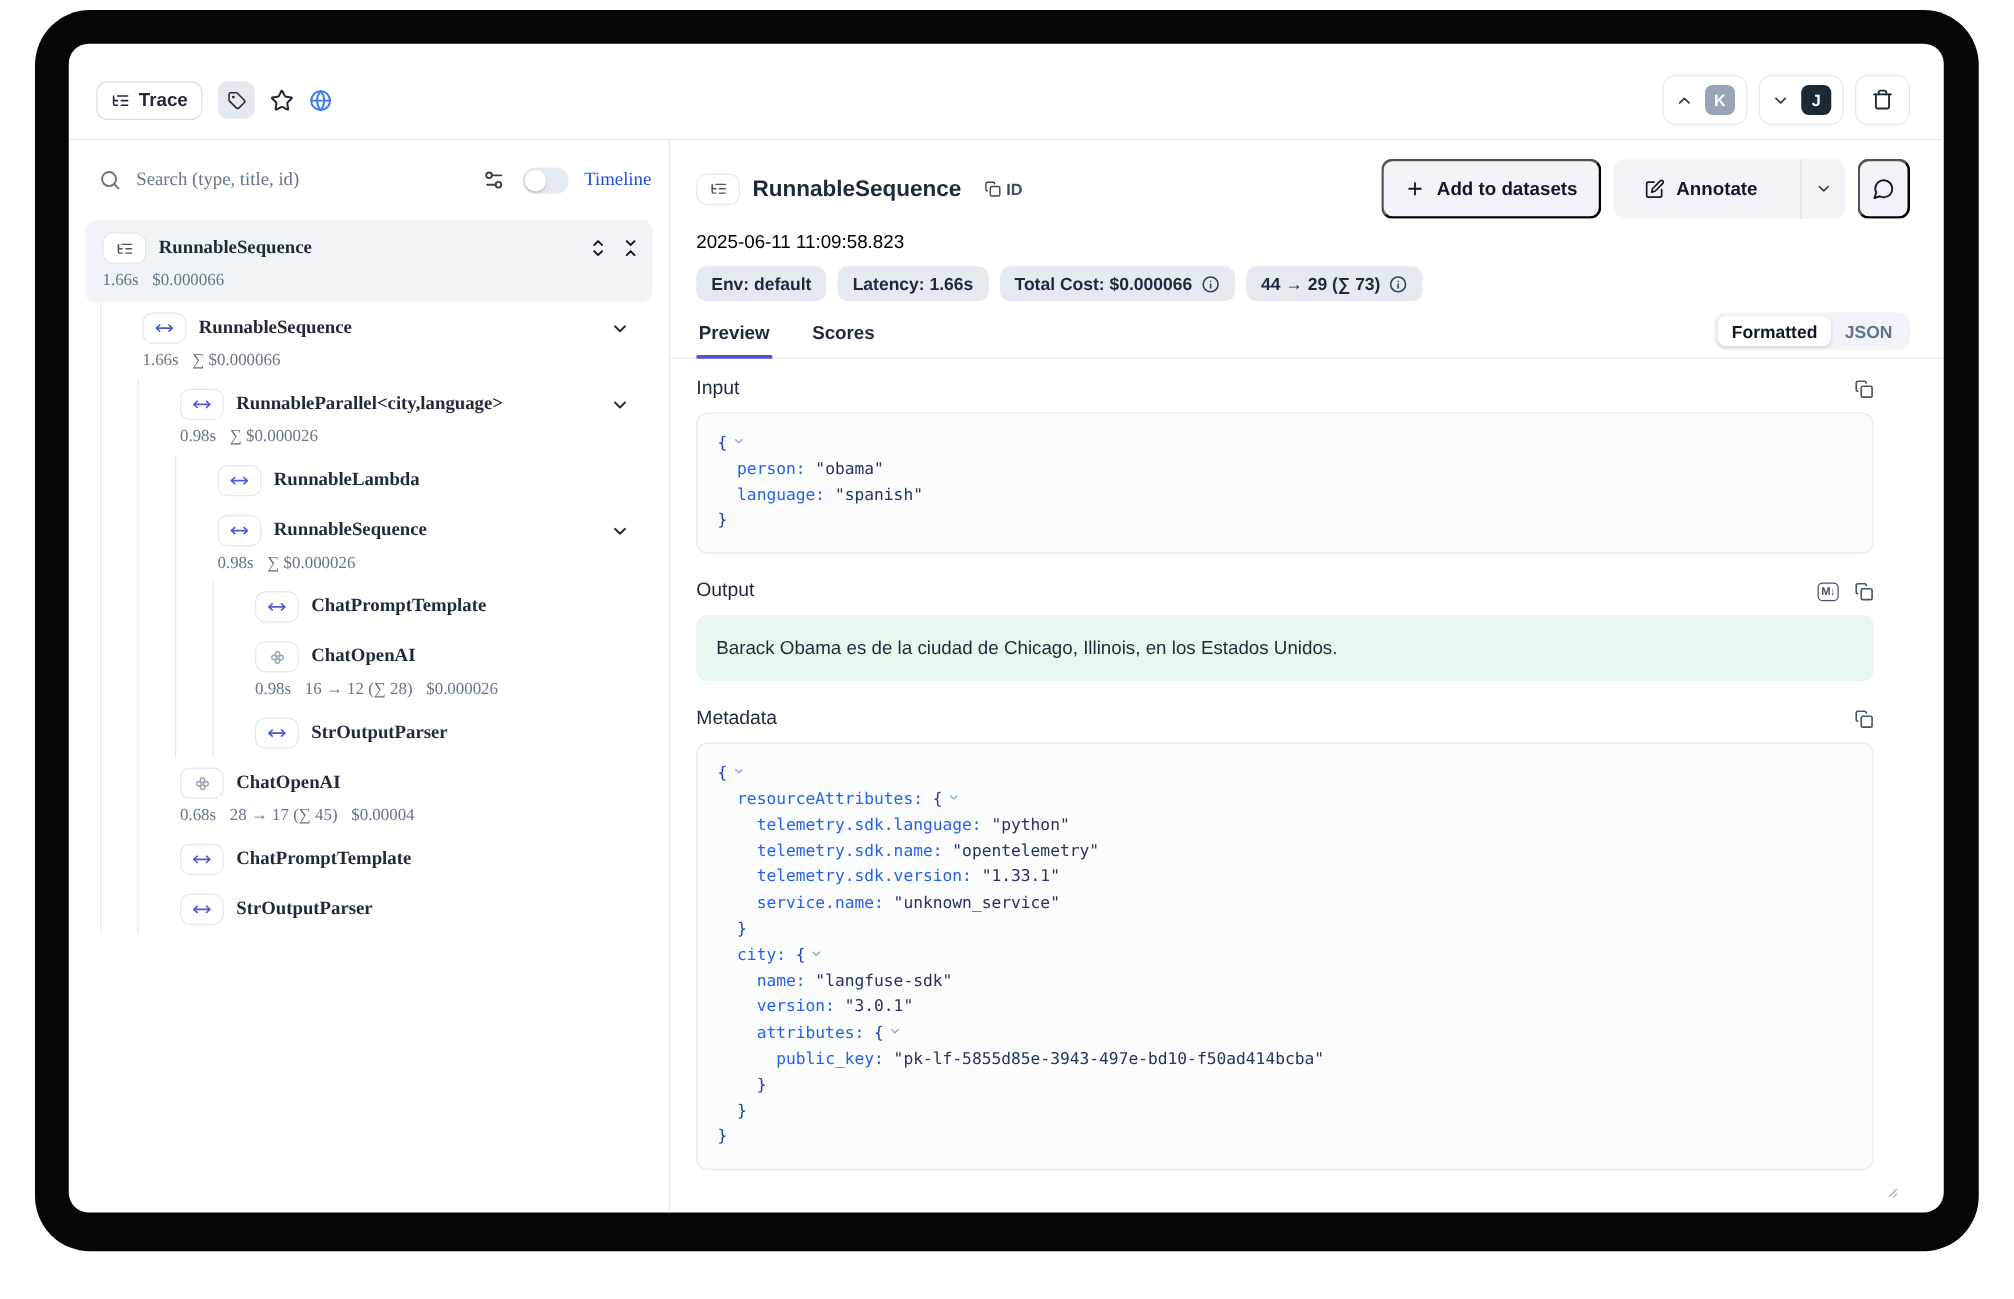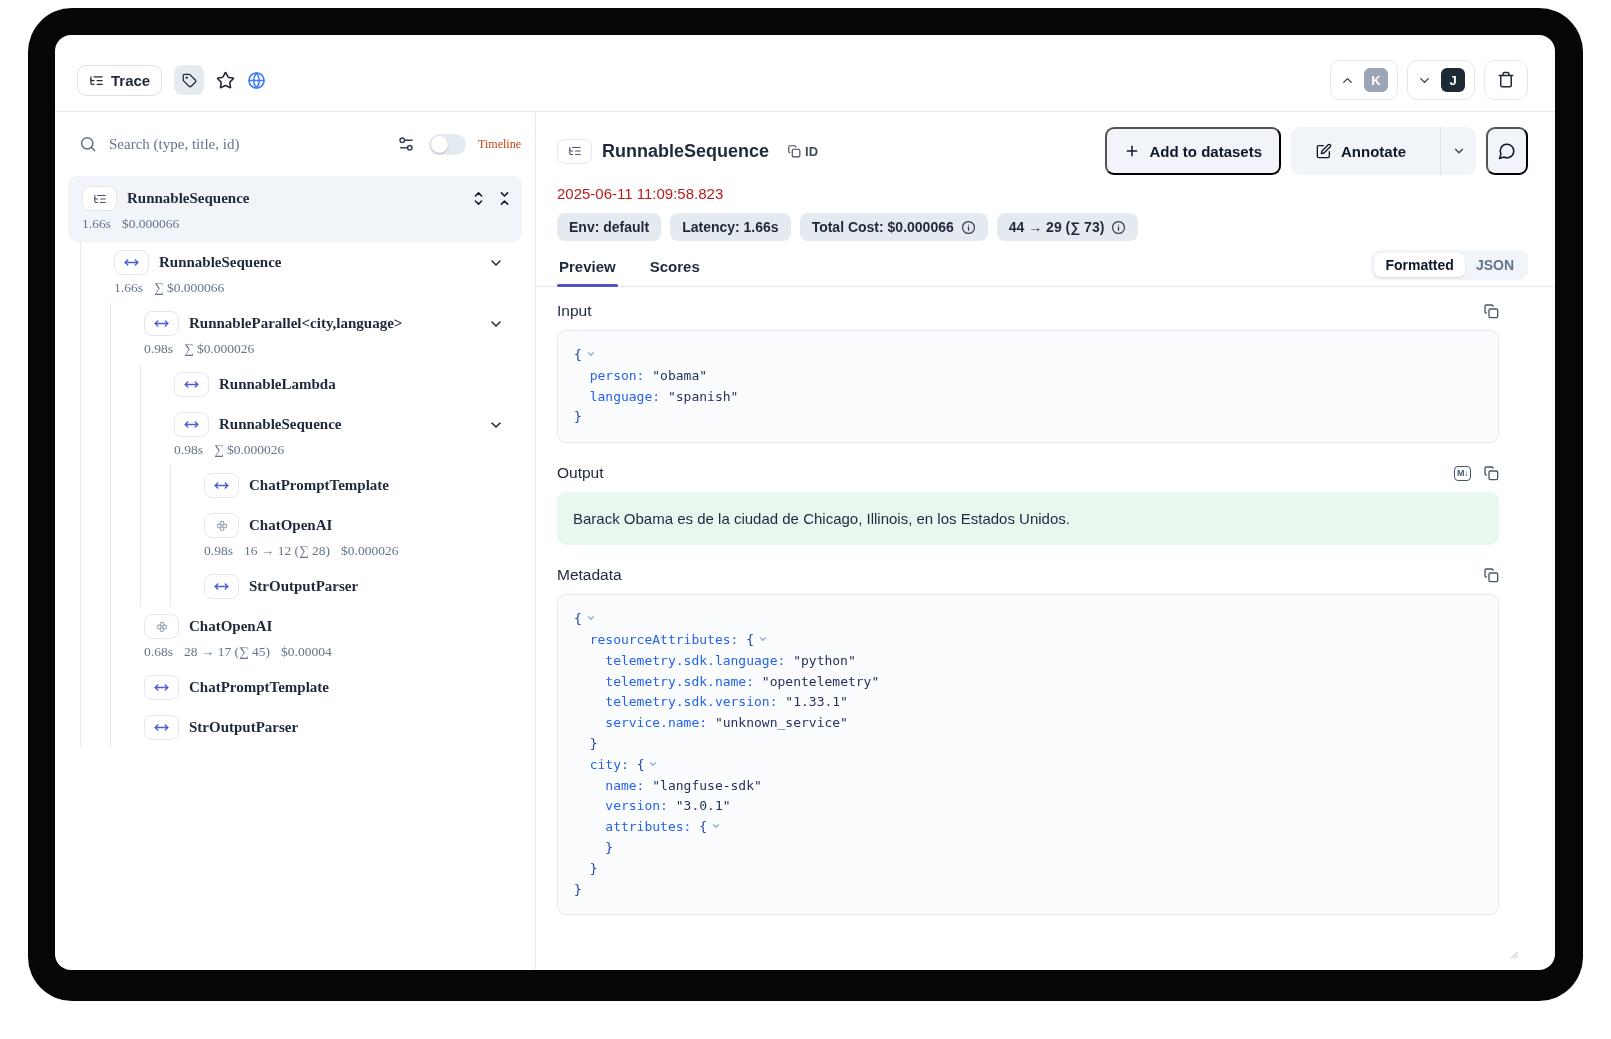--- a/index.html
+++ b/index.html
@@ -27,21 +27,21 @@
 
   
   .left-panel { width:481px; border-right:1px solid #e5e9f0; display:flex; flex-direction:column;font-family:Liberation Serif, serif; }
   .search-row { height:64px; display:flex; align-items:center; padding:0 14px 0 24px; gap:12px; }
   .search-icon { color:#64748b; display:flex; }
   .search-input { flex:1; border:none; outline:none; font-size:15px; color:#1e293b; background:transparent; font-family:inherit; }
   .search-input::placeholder { color:#64748b; }
   .sliders-icon { color:#334155; display:flex; margin-right:2px; }
   .toggle { width:37px; height:21px; border-radius:11px; background:#e6ebf1; position:relative; flex:none; }
   .toggle-knob { position:absolute; left:2px; top:2px; width:17px; height:17px; border-radius:50%; background:#fff; box-shadow:0 1px 2px rgba(15,23,42,.25); }
-  .timeline-label { font-size:12px; color:#c2410c; white-space:nowrap; }
+  .timeline-label { font-size:15px; color:#1d4ed8; white-space:nowrap; }
 
   .tree { padding:0 13px; overflow:hidden; }
   .node-root { background:#f1f5f9; border-radius:9px; padding:9px 10px 9px 14px; }
   .root-line1 { display:flex; align-items:center; gap:10px; height:27px; }
   .root-actions { margin-left:auto; display:flex; align-items:center; gap:11px; color:#0f172a; }
   .icon-badge { width:35px; height:25px; border:1px solid #e2e8f0; border-radius:8px; background:#fff; display:flex; align-items:center; justify-content:center; flex:none; }
   .icon-badge.tree-ic { color:#475569; }
   .icon-badge.span-ic { color:#4a5cd8; }
   .icon-badge.gen-ic { color:#9aa7ba; }
   .node-name { font-size:15px; font-weight:700; color:#1e293b; white-space:nowrap; }
@@ -58,21 +58,21 @@
   .detail-title-grp { display:flex; align-items:center; gap:10px; }
   .detail-title { font-size:18px; font-weight:700; color:#1e293b; }
   .copy-id { display:flex; align-items:center; gap:4px; color:#3f4a5a; font-size:13px; font-weight:600; margin-left:8px; }
   .detail-actions { margin-left:auto; display:flex; align-items:center; gap:10px; }
   .btn-light { background:#f1f4f8; border-radius:9px; height:48px; display:flex; align-items:center; gap:9px; padding:0 17px; font-size:15px; font-weight:700; color:#0f172a; }
   .btn-split { padding:0; }
   .split-main { display:flex; align-items:center; gap:9px; padding:0 25px; height:100%; }
   .split-chev { width:36px; height:100%; border-left:1px solid #dde3ea; display:flex; align-items:center; justify-content:center; color:#334155; }
   .btn-square { width:42px; padding:0; justify-content:center; color:#0f172a; }
 
-  .timestamp { padding:10px 0 0 21px; font-size:15px; color:#b91c1c; }
+  .timestamp { padding:10px 0 0 21px; font-size:15px; color:#000000; }
   .badge-row { display:flex; gap:9px; padding:11px 0 0 21px; }
   .pill { background:#e5eaf1; border-radius:8px; padding:6px 12px; font-size:14px; font-weight:600; color:#1e293b; display:flex; align-items:center; gap:7px; white-space:nowrap; }
   .pill .info-ic { color:#334155; display:flex; }
 
   .tabs-row { display:flex; align-items:flex-end; border-bottom:1px solid #e5e9f0; margin-top:9px; padding:0 27px 0 21px; }
   .tab { font-size:15px; font-weight:600; color:#1e293b; padding:6px 2px 11px; margin-right:30px; position:relative; }
   .tab.active::after { content:""; position:absolute; left:0; right:0; bottom:-1px; height:3px; background:#5352ce; border-radius:2px; }
   .seg-ctl { margin-left:auto; margin-bottom:6px; background:#f1f4f8; border-radius:9px; padding:3px; display:flex; }
   .seg-opt { font-size:14px; font-weight:600; padding:4px 11px; border-radius:7px; color:#64748b; }
   .seg-opt.active { background:#fff; color:#0f172a; box-shadow:0 1px 2px rgba(15,23,42,.12); }
@@ -579,20 +579,21 @@
             <div class="code-line"><span>    </span><span class="seg-key">service.name:</span><span> </span><span class="seg-str">"unknown_service"</span></div>
             <div class="code-line"><span class="seg-brace">  }</span></div>
             <div class="code-line"><span>  </span><span class="seg-key">city:</span><span> </span><span class="seg-brace">{</span><span class="seg-chev"><svg width="10" height="10" viewBox="0 0 24 24" fill="none" stroke="currentColor" stroke-width="3" stroke-linecap="round" stroke-linejoin="round">
                   <path d="m6 9 6 6 6-6"></path>
                 </svg></span></div>
             <div class="code-line"><span>    </span><span class="seg-key">name:</span><span> </span><span class="seg-str">"langfuse-sdk"</span></div>
             <div class="code-line"><span>    </span><span class="seg-key">version:</span><span> </span><span class="seg-str">"3.0.1"</span></div>
             <div class="code-line"><span>    </span><span class="seg-key">attributes:</span><span> </span><span class="seg-brace">{</span><span class="seg-chev"><svg width="10" height="10" viewBox="0 0 24 24" fill="none" stroke="currentColor" stroke-width="3" stroke-linecap="round" stroke-linejoin="round">
                   <path d="m6 9 6 6 6-6"></path>
                 </svg></span></div>
+            <div class="code-line"><span>      </span><span class="seg-key">public_key:</span><span> </span><span class="seg-str">"pk-lf-5855d85e-3943-497e-bd10-f50ad414bcba"</span></div>
             <div class="code-line"><span class="seg-brace">    }</span></div>
             <div class="code-line"><span class="seg-brace">  }</span></div>
             <div class="code-line"><span class="seg-brace">}</span></div>
           </div>
       </div>
     </div>
   </div>
 
   <span class="resize-handle">
     <svg width="14" height="14" viewBox="0 0 24 24">

